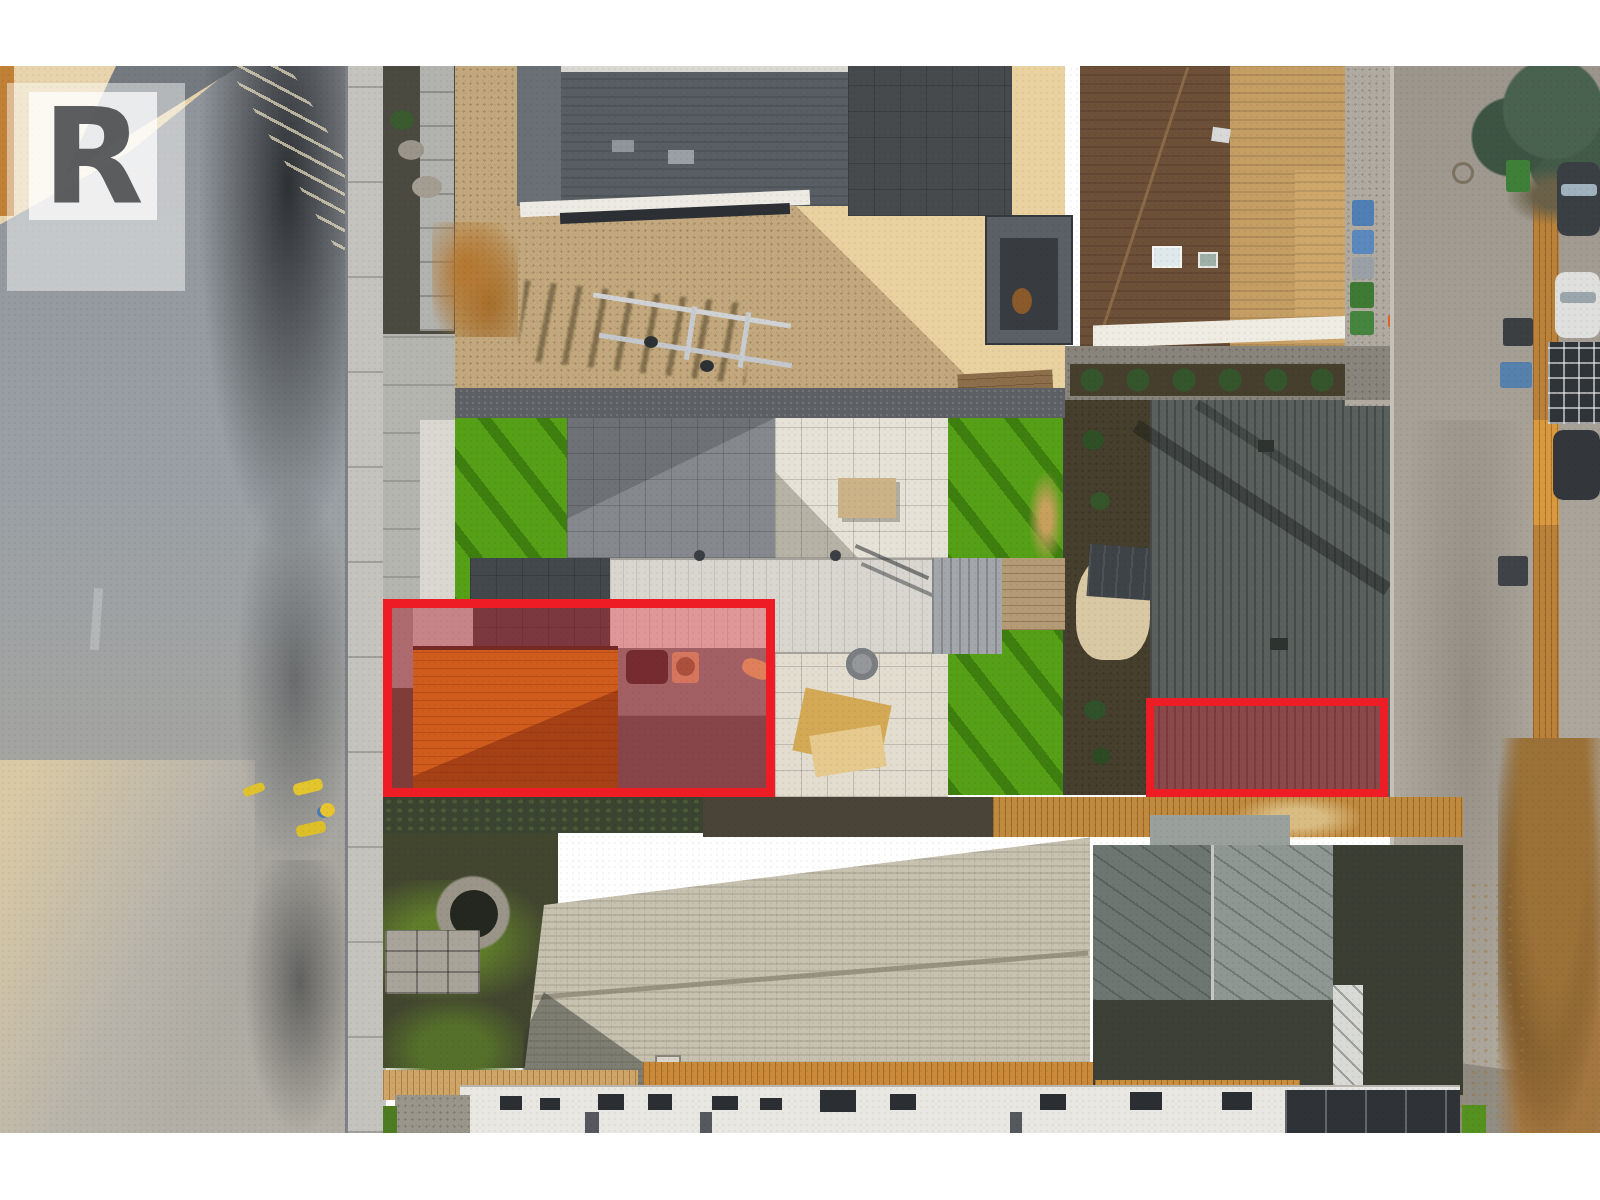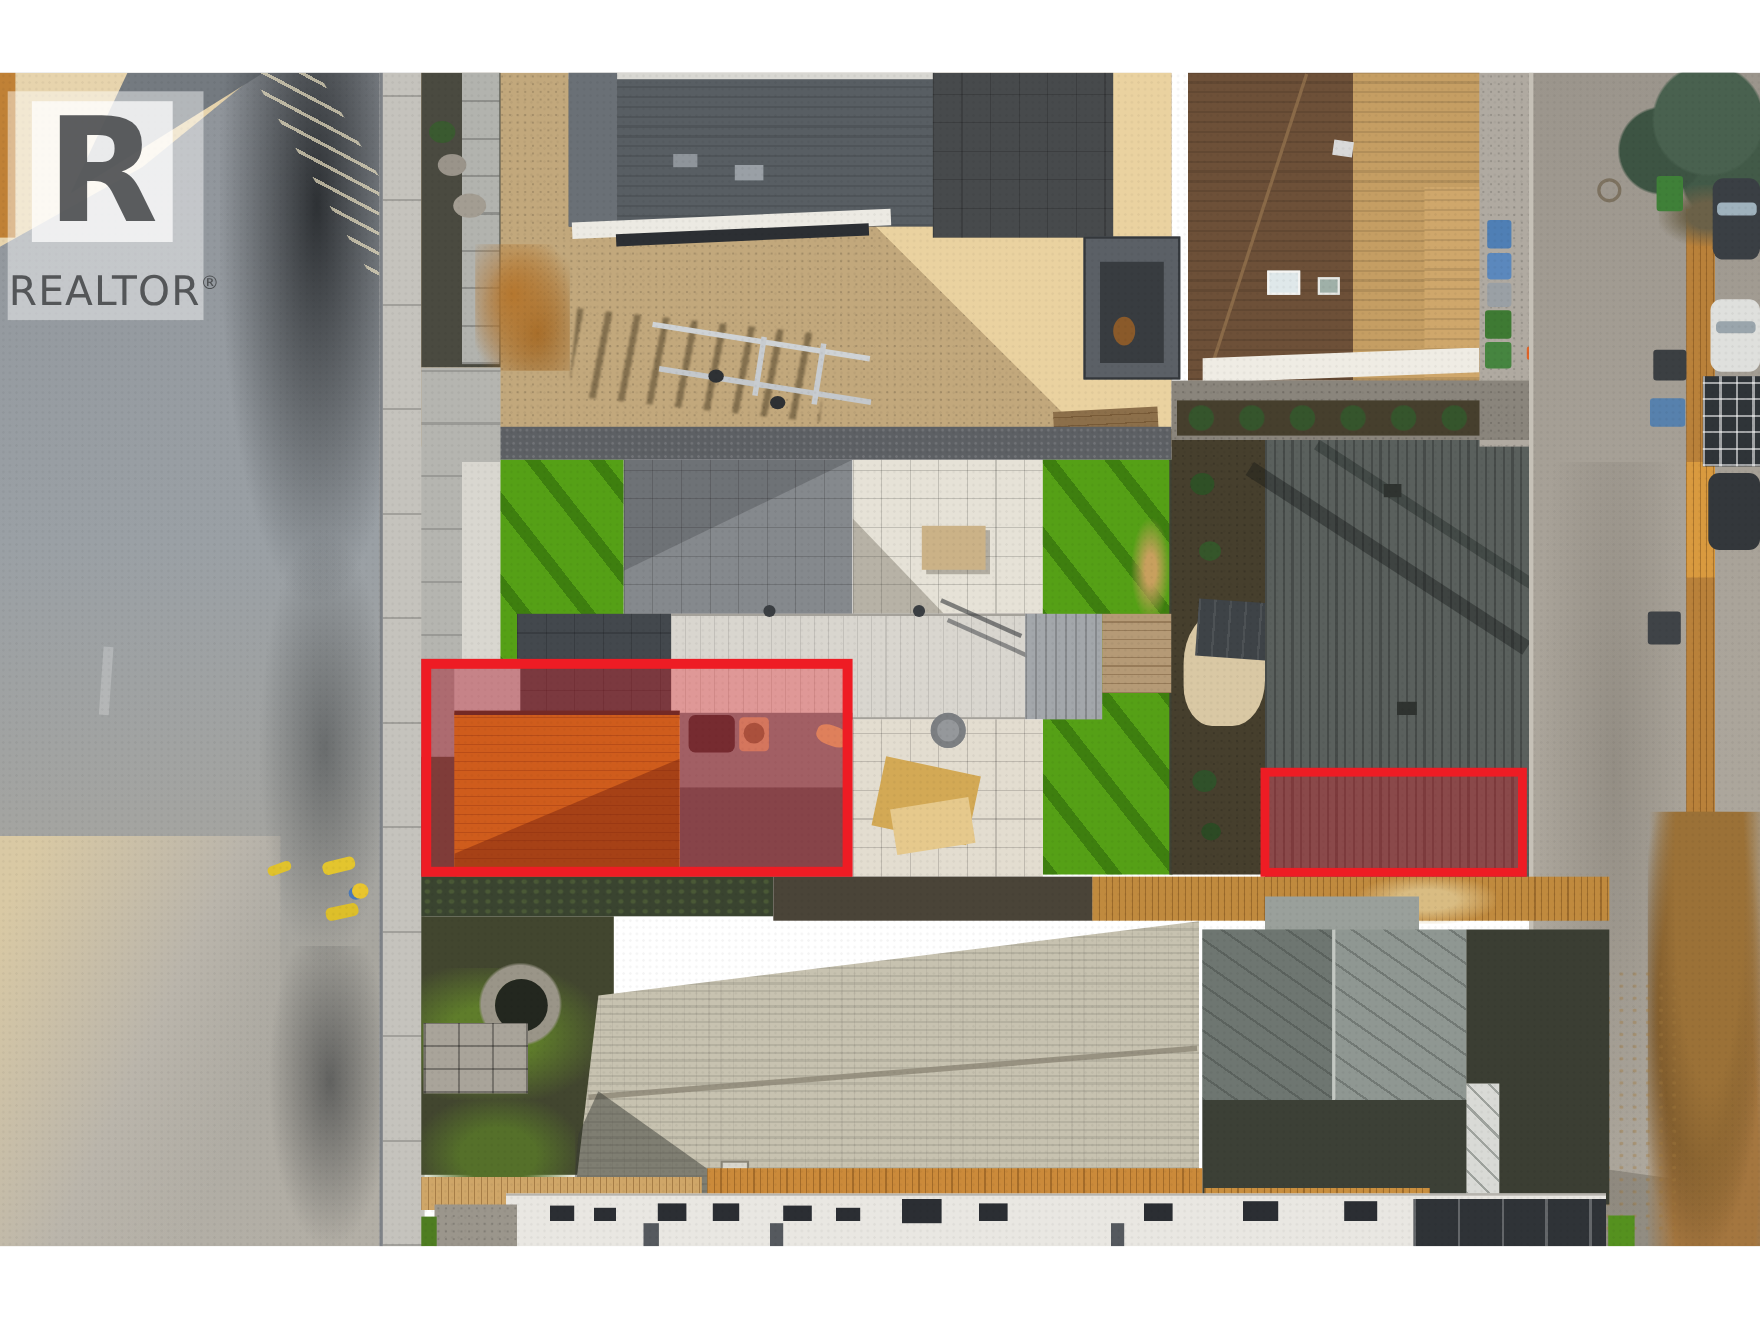--- a/index.html
+++ b/index.html
@@ -264,20 +264,17 @@
   <div class="abs grain" style="left:0;top:66px;width:1600px;height:1067px;"></div>
 
   <div class="abs hl" style="left: 383px; top: 599px; width: 392px; height: 198px; border-width: 9px; border-color: rgb(238, 28, 36); background: rgba(238, 28, 36, 0.33);"></div>
   <div class="abs hl" style="left: 1146px; top: 698px; width: 242px; height: 99px; border-width: 8px; border-color: rgb(238, 28, 36); background: rgba(238, 28, 36, 0.33);"></div>
 
   <div id="watermark" class="abs" style="left:0;top:0;width:200px;height:310px;">
     <div id="wm-panel" class="abs" style="left:7px;top:83px;width:178px;height:208px;"></div>
     <div id="wm-block" class="abs" style="left:29px;top:92px;width:128px;height:128px;">
       <span id="wm-letter">R</span>
     </div>
-    <div class="abs" style="left:8px;top:243px;width:180px;height:44px;">
-      <span id="wm-text"><span>REALTOR</span><span id="wm-reg">®</span></span>
-    </div>
   </div>
 
   <div class="abs bar" style="top:0;height:66px;"></div>
   <div class="abs bar" style="top:1133px;height:67px;"></div>
 </div>
 
 </body></html>

